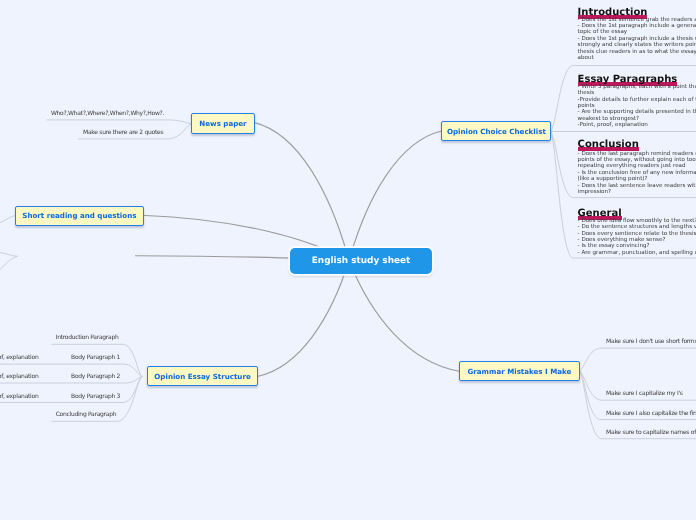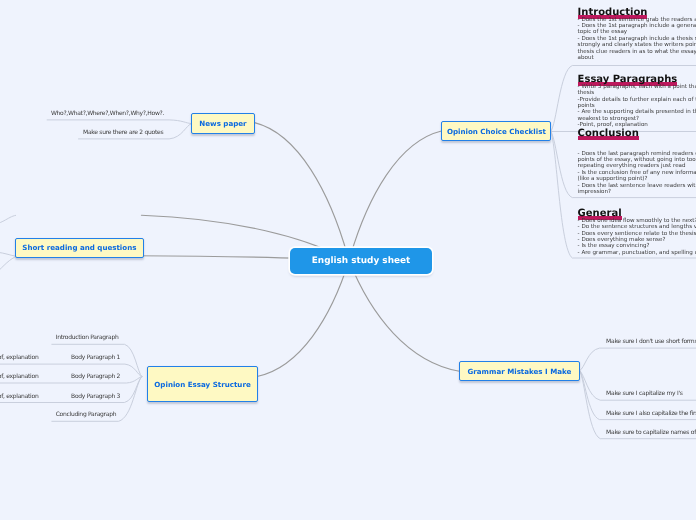--- a/index.html
+++ b/index.html
@@ -51,22 +51,22 @@
       <path d="M 740 400.2 L 600.2 400.2 C 587.9000000000001 397.554, 585.0300000000001 374.32800000000003, 579.7 370.8" fill="none" stroke="#c9cfdd" stroke-width="1" stroke-linecap="round"></path>
       <path d="M 740 419.6 L 599.5 419.6 C 587.62 415.208, 584.8480000000001 376.656, 579.7 370.8" fill="none" stroke="#c9cfdd" stroke-width="1" stroke-linecap="round"></path>
       <path d="M 740 438.7 L 600.2 438.7 C 587.9000000000001 432.589, 585.0300000000001 378.948, 579.7 370.8" fill="none" stroke="#c9cfdd" stroke-width="1" stroke-linecap="round"></path>
       <path d="M 550.7 131.5 C 556.748 124.9, 559.772 70.12, 572.3 65.5 L 740 65.5" fill="none" stroke="#c9cfdd" stroke-width="1" stroke-linecap="round"></path>
       <path d="M 550.7 131.5 L 740 131.5" fill="none" stroke="#c9cfdd" stroke-width="1" stroke-linecap="round"></path>
       <path d="M 550.7 131.5 C 556.748 138.11, 559.772 192.973, 572.3 197.6 L 740 197.6" fill="none" stroke="#c9cfdd" stroke-width="1" stroke-linecap="round"></path>
       <path d="M 550.7 131.5 C 556.748 144.15, 559.772 249.145, 572.3 258 L 740 258" fill="none" stroke="#c9cfdd" stroke-width="1" stroke-linecap="round"></path>
     </svg>
 <div class="node root" style="left: 290px; top: 247.5px; width: 142px; height: 26px; font-size: 8.9px;">English study sheet</div>
     <div class="node" style="left: 191.1px; top: 113.3px; width: 63.8px; height: 20.4px; font-size: 7.1px;">News paper</div>
-    <div class="node" style="left: 15.1px; top: 206px; width: 128.6px; height: 19.9px; font-size: 7.1px; margin-top: 32px;">Short reading and questions</div>
-    <div class="node" style="left: 146.9px; top: 366.4px; width: 111.3px; height: 36px; font-size: 7.1px;">Opinion Essay Structure</div>
+    <div class="node" style="left: 15.1px; top: 206px; width: 128.6px; height: 19.9px; font-size: 7.1px;">Short reading and questions</div>
+    <div class="node" style="left: 146.9px; top: 366.4px; width: 111.3px; height: 20px; font-size: 7.1px;">Opinion Essay Structure</div>
     <div class="node" style="left: 441.3px; top: 121.2px; width: 110.1px; height: 20.3px; font-size: 7.1px;">Opinion Choice Checklist</div>
     <div class="node" style="left: 459.2px; top: 361.2px; width: 120.5px; height: 20px; font-size: 7.1px;">Grammar Mistakes I Make</div>
     <div class="leaf" style="top: 110.87px; left: 50.9px;">Who?,What?,Where?,When?,Why?,How?.</div>
     <div class="leaf" style="top: 129.97px; left: 83px;">Make sure there are 2 quotes</div>
     <div class="leaf" style="top: 335.37px; left: 55.7px;">Introduction Paragraph</div>
     <div class="leaf" style="top: 355.17px; left: 71.1px;">Body Paragraph 1</div>
     <div class="leaf" style="top: 374.07px; left: 71.1px;">Body Paragraph 2</div>
     <div class="leaf" style="top: 393.57px; left: 71.1px;">Body Paragraph 3</div>
     <div class="leaf" style="top: 412.37px; left: 55.7px;">Concluding Paragraph</div>
     <div class="leaf" style="top: 355.17px; right: 657.6px;">Point, proof, explanation</div>
@@ -90,21 +90,21 @@
       <div class="h" style="left: 577.6px; top: 77.1px;">Essay Paragraphs</div>
       <div class="l" style="left: 577.6px; top: 85px;">- Write 3 paragraphs, each with a point that supports the</div>
       <div class="l" style="left: 577.6px; top: 91.37px;">thesis</div>
       <div class="l" style="left: 577.6px; top: 97.74px;">-Provide details to further explain each of the supporting</div>
       <div class="l" style="left: 577.6px; top: 104.11px;">points</div>
       <div class="l" style="left: 577.6px; top: 110.48px;">- Are the supporting details presented in the order from</div>
       <div class="l" style="left: 577.6px; top: 116.85px;">weakest to strongest?</div>
       <div class="l" style="left: 577.6px; top: 123.22px;">-Point, proof, explanation</div>
     </div>
     <div class="blk" style="left: 0px; top: 0px; width: 696px; height: 520px;">
-      <div class="h" style="left: 577.6px; top: 131px;">Conclusion</div>
+      <div class="h" style="left: 577.6px; top: 142px;">Conclusion</div>
       <div class="l" style="left: 577.6px; top: 151.5px;">- Does the last paragraph remind readers of the main</div>
       <div class="l" style="left: 577.6px; top: 157.98px;">points of the essay, without going into too much detail or</div>
       <div class="l" style="left: 577.6px; top: 164.46px;">repeating everything readers just read</div>
       <div class="l" style="left: 577.6px; top: 170.94px;">- Is the conclusion free of any new information</div>
       <div class="l" style="left: 577.6px; top: 177.42px;">(like a supporting point)?</div>
       <div class="l" style="left: 577.6px; top: 183.9px;">- Does the last sentence leave readers with a lasting</div>
       <div class="l" style="left: 577.6px; top: 190.38px;">impression?</div>
     </div>
     <div class="blk" style="left: 0px; top: 0px; width: 640px; height: 520px;">
       <div class="h" style="left: 577.6px; top: 210.9px;">General</div>

